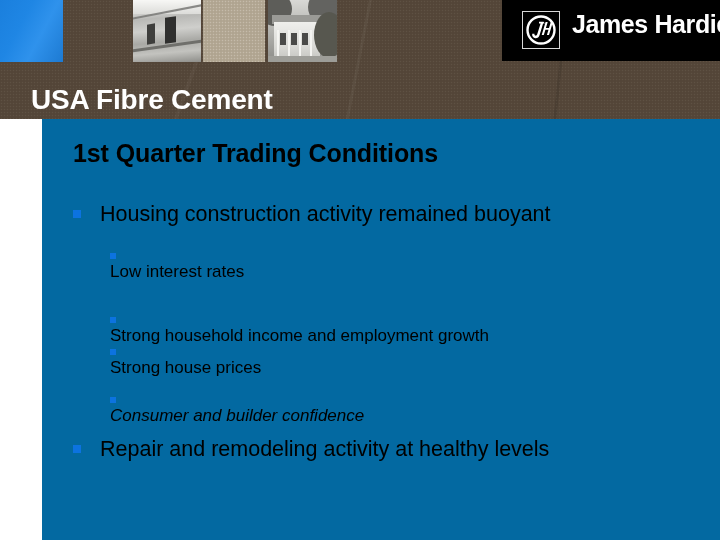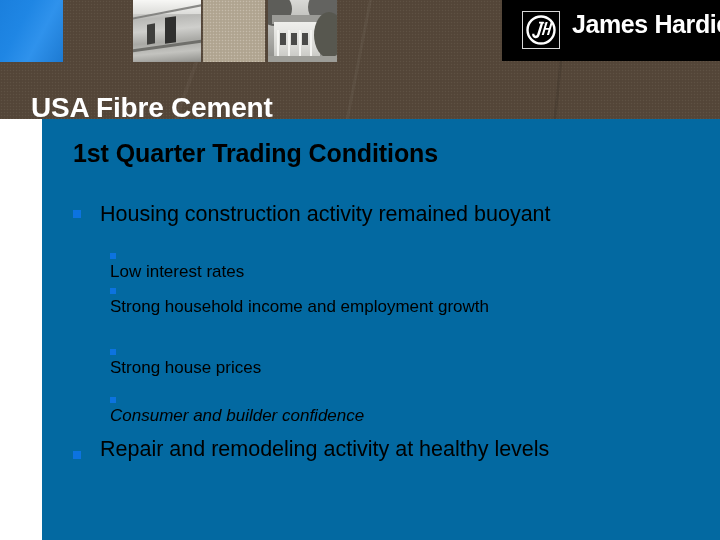--- a/index.html
+++ b/index.html
@@ -190,21 +190,21 @@
     font-weight: bold;
     letter-spacing: -0.4px;
     line-height: 1;
     white-space: nowrap;
   }
 
   
   .slide-title {
     position: absolute;
     left: 31px;
-    top: 92px;
+    top: 84px;
     color: #ffffff;
     font-size: 28px;
     font-weight: bold;
     letter-spacing: -0.2px;
     white-space: nowrap;
   }
 
   
   .body-area {
     position: absolute;
@@ -264,24 +264,24 @@
   .lvl2 .bullet-mark {
     width: 6px;
     height: 6px;
     margin-right: 13px;
     position: relative;
     top: -3px;
   }
 
   .b1 { top: 83px; }
   .s1 { top: 137px; }
-  .s2 { top: 172px; justify-content: space-between; }
+  .s2 { top: 201px; justify-content: space-between; }
   .s3 { top: 233px; }
   .s4 { top: 281px; font-style: italic; }
-  .b2 { top: 318px; align-items: flex-end; }
+  .b2 { top: 318px; }
 
   .page-number {
     position: absolute;
     right: 16px;
     bottom: 9px;
     font-size: 11px;
     font-weight: bold;
     color: #000000;
   }
 </style>

